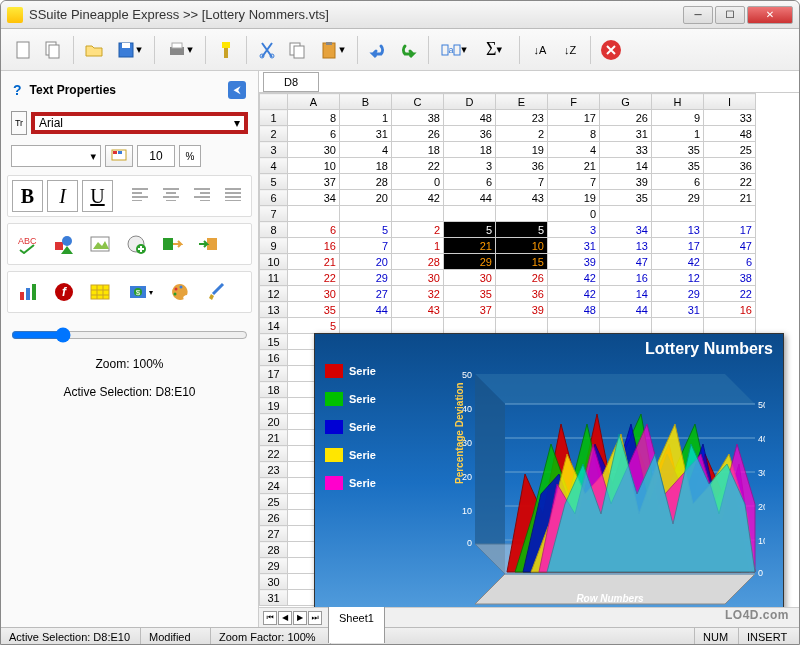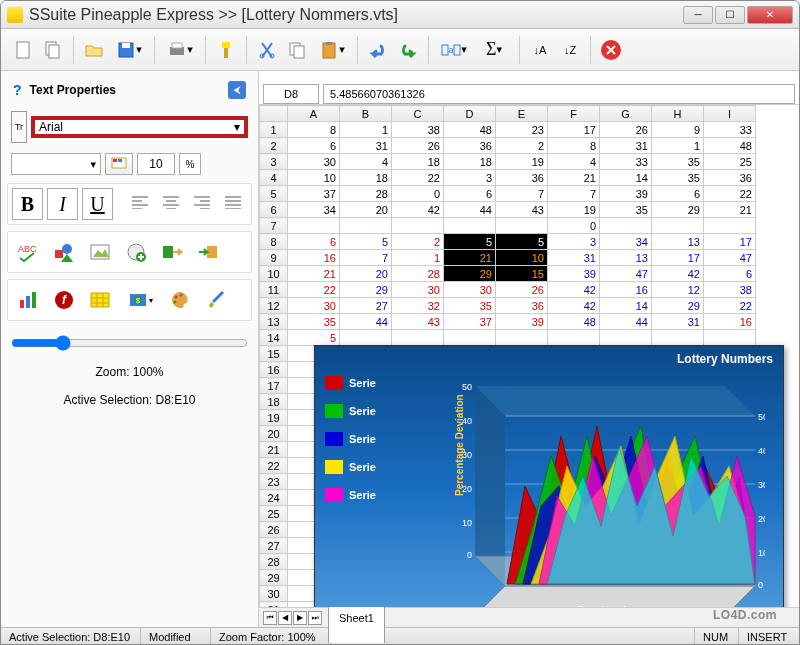--- a/index.html
+++ b/index.html
@@ -1,78 +1,78 @@
 <!DOCTYPE html>
 <html><head>
 <meta charset="utf-8">
 <style>
 * { margin: 0; padding: 0; box-sizing: border-box; }
 body { font-family: "Segoe UI", Tahoma, sans-serif; font-size: 11px; background: #fff; width: 800px; height: 645px; overflow: hidden; position: relative; border: 1px solid #888; border-radius: 6px 6px 0 0; }
 .titlebar { height: 28px; background: linear-gradient(to bottom, #f8f8f8, #e4e4e4); border-bottom: 1px solid #bbb; display: flex; align-items: center; padding: 0 6px; border-radius: 6px 6px 0 0; }
 .titlebar .icon { width: 16px; height: 16px; background: linear-gradient(#ffeb3b,#ffc107); border-radius: 2px; margin-right: 6px; }
-.titlebar .title { flex: 1; font-size: 16px; color: #333; }
+.titlebar .title { flex: 1; font-size: 13px; color: #333; }
 .winbtns { display: flex; gap: 0; }
 .winbtn { width: 30px; height: 18px; background: linear-gradient(#f0f0f0,#ddd); border: 1px solid #aaa; border-radius: 2px; margin-left: 2px; display: flex; align-items: center; justify-content: center; font-size: 10px; cursor: default; }
 .winbtn.close { background: linear-gradient(#e77,#c33); color: #fff; width: 46px; }
 .toolbar { height: 42px; background: linear-gradient(#fafafa,#eee); border-bottom: 1px solid #ccc; display: flex; align-items: center; padding: 0 8px; gap: 2px; }
 .tbtn { width: 28px; height: 28px; display: flex; align-items: center; justify-content: center; border-radius: 3px; cursor: default; }
 .tsep { width: 1px; height: 28px; background: #ccc; margin: 0 4px; }
 .tbtn.drop { width: 38px; }
 .main { display: flex; height: 556px; }
 .sidebar { width: 258px; background: #fafafa; border-right: 1px solid #ccc; padding: 6px; display: flex; flex-direction: column; gap: 6px; }
 .panel-head { display: flex; align-items: center; padding: 4px 6px; }
 .panel-head .q { color: #0066cc; font-weight: bold; font-size: 14px; margin-right: 8px; }
 .panel-head .t { flex: 1; font-weight: bold; font-size: 12px; }
 .panel-head .k { width: 18px; height: 18px; background: #3b7dd8; color: #fff; font-size: 10px; border-radius: 3px; display: flex; align-items: center; justify-content: center; }
 .font-row { display: flex; align-items: center; gap: 4px; padding: 2px 4px; }
-.font-row .fi { width: 16px; height: 32px; border: 1px solid #999; display: flex; align-items: center; justify-content: center; font-size: 9px; }
+.font-row .fi { width: 16px; height: 24px; border: 1px solid #999; display: flex; align-items: center; justify-content: center; font-size: 9px; }
 .font-sel { flex: 1; height: 22px; border: 4px solid #b91c1c; background: #fff; padding: 0 4px; display: flex; align-items: center; font-size: 12px; }
 .size-row { display: flex; align-items: center; gap: 4px; padding: 2px 4px; }
 .color-combo { width: 90px; height: 22px; border: 1px solid #aaa; background: #fff; }
 .easel { width: 28px; height: 22px; background: linear-gradient(#fff,#eee); border: 1px solid #aaa; display: flex; align-items: center; justify-content: center; }
 .size-in { width: 38px; height: 22px; border: 1px solid #aaa; background: #fff; text-align: center; font-size: 12px; }
 .pct { width: 22px; height: 22px; border: 1px solid #aaa; background: #fff; font-size: 10px; display: flex; align-items: center; justify-content: center; }
 .biu-row, .palette-row, .palette-row2 { display: flex; gap: 4px; padding: 4px; border: 1px solid #ddd; background: #fff; border-radius: 2px; }
 .biu { width: 32px; height: 32px; border: 1px solid #aaa; display: flex; align-items: center; justify-content: center; font-family: "Times New Roman", serif; font-size: 20px; background: #fff; }
 .biu.b { font-weight: bold; }
 .biu.i { font-style: italic; }
 .biu.u { text-decoration: underline; }
 .align { width: 28px; height: 28px; display: flex; align-items: center; justify-content: center; }
 .pal { width: 32px; height: 32px; display: flex; align-items: center; justify-content: center; }
 .slider-wrap { padding: 8px 4px 2px; }
 .slider { width: 100%; }
 .zoom-lbl, .sel-lbl { text-align: center; font-size: 12px; padding: 4px 0; }
 .sheet-area { flex: 1; display: flex; flex-direction: column; background: #fff; position: relative; }
-.formula-bar { height: 34px; border-bottom: 1px solid #ccc; display: flex; align-items: flex-end; }
+.formula-bar { height: 22px; border-bottom: 1px solid #ccc; display: flex; align-items: flex-end; }
 .cellref { width: 56px; height: 20px; border: 1px solid #aaa; margin: 0 4px; text-align: center; font-size: 11px; display: flex; align-items: center; justify-content: center; }
 .formula-val { flex: 1; height: 20px; border: 1px solid #aaa; margin-right: 4px; padding: 0 6px; display: flex; align-items: center; font-size: 11px; }
 .grid-wrap { flex: 1; overflow: hidden; position: relative; }
 table.grid { border-collapse: collapse; table-layout: fixed; font-size: 11px; }
 table.grid th, table.grid td { border: 1px solid #ccc; height: 16px; padding: 0 3px; text-align: right; }
 table.grid th { background: linear-gradient(#f8f8f8,#e8e8e8); font-weight: normal; text-align: center; }
 table.grid th.rowhead { width: 28px; }
 table.grid td { width: 52px; }
 .red { color: #c00; }
 .blue { color: #00c; }
 .sel-dark { background: #000; color: #fff; }
 .sel-orange { background: #000; color: #ff9900; }
 .chart-overlay { position: absolute; left: 55px; top: 240px; width: 470px; height: 300px; background: linear-gradient(to bottom,#0b4a8a 0%,#1a6fc2 50%,#5aa3e0 100%); border: 1px solid #333; box-shadow: 2px 2px 6px rgba(0,0,0,.4); }
-.chart-title { position: absolute; right: 10px; top: 6px; color: #fff; font-weight: bold; font-size: 12px; }
+.chart-title { position: absolute; right: 10px; top: 6px; color: #fff; font-weight: bold; font-size: 16px; }
 .legend { position: absolute; left: 10px; top: 30px; }
 .legend-item { display: flex; align-items: center; margin-bottom: 14px; }
 .legend-sw { width: 18px; height: 14px; margin-right: 6px; }
 .legend-lbl { color: #fff; font-size: 11px; font-weight: bold; }
 .chart-3d { position: absolute; left: 120px; top: 20px; width: 330px; height: 260px; }
 .tabs-row { height: 20px; border-top: 1px solid #ccc; display: flex; align-items: center; padding-left: 4px; background: #f0f0f0; font-size: 11px; }
 .tab-nav { display: flex; gap: 1px; margin-right: 6px; }
 .tab-nav div { width: 14px; height: 14px; border: 1px solid #999; background: #fff; font-size: 8px; display: flex; align-items: center; justify-content: center; }
 .sheet-tab { background: #fff; border: 1px solid #999; border-bottom: none; padding: 19px 10px; }
 .statusbar { height: 18px; background: linear-gradient(#f0f0f0,#e0e0e0); border-top: 1px solid #bbb; display: flex; align-items: center; font-size: 11px; }
 .statusbar .cell { padding: 0 8px; border-right: 1px solid #bbb; height: 100%; display: flex; align-items: center; }
-.watermark { position: absolute; right: 22px; bottom: 22px; font-size: 12px; color: #888; font-weight: bold; letter-spacing: .5px; }
+.watermark { position: absolute; right: 10px; bottom: 22px; font-size: 12px; color: #888; font-weight: bold; letter-spacing: .5px; }
 svg { display: block; }
 </style>
 </head>
 <body>
 
 <div class="titlebar">
   <div class="icon"></div>
   <div class="title">SSuite Pineapple Express &gt;&gt;   [Lottery Nommers.vts]</div>
   <div class="winbtns">
     <div class="winbtn">─</div>
@@ -305,21 +305,20 @@
     <div class="slider-wrap">
       <input type="range" class="slider" min="0" max="100" value="20" style="">
     </div>
     <div class="zoom-lbl">Zoom: 100%</div>
     <div class="sel-lbl">Active Selection: D8:E10</div>
   </div>
 
   <div class="sheet-area">
     <div class="formula-bar">
       <div class="cellref">D8</div>
-      <div class="formula-val">5.48566070361326</div>
     </div>
     <div class="grid-wrap">
       <table class="grid" id="grid">
           <tbody>
             <tr>
               <th class="rowhead"></th>
               <th>A</th>
               <th>B</th>
               <th>C</th>
               <th>D</th>

